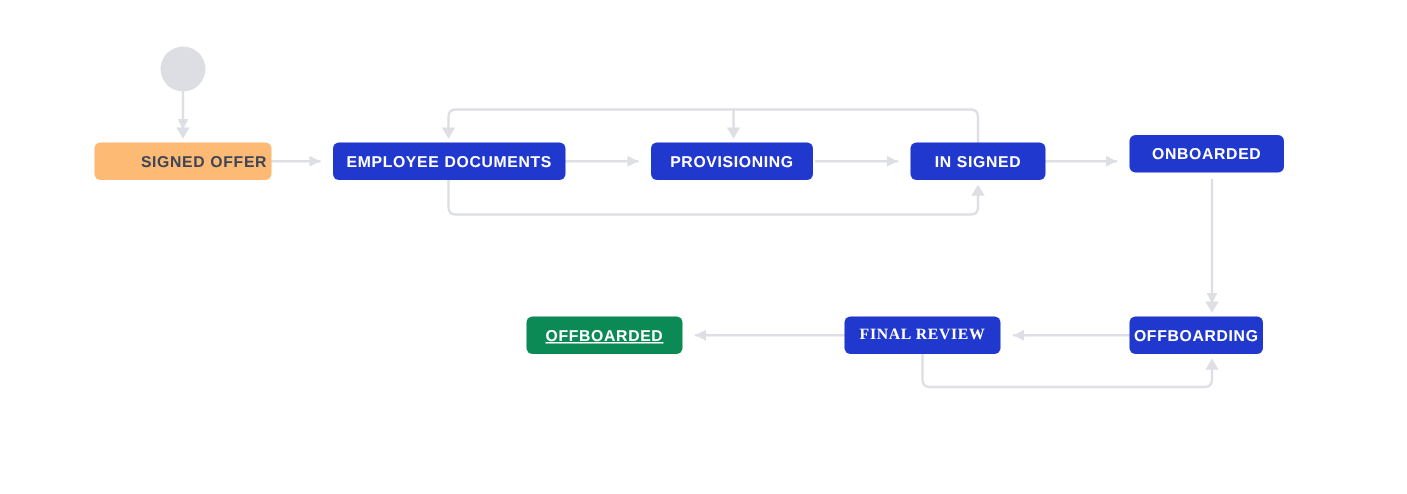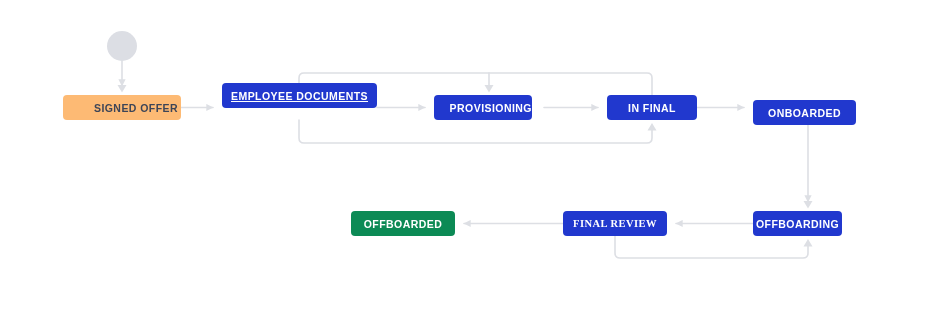--- a/index.html
+++ b/index.html
@@ -106,41 +106,41 @@
       <polygon points="647.5,130.5 656.5,130.5 652,123"></polygon>
       <polygon points="803.5,201 812.5,201 808,208.5"></polygon>
       <polygon points="803.5,246.5 812.5,246.5 808,239"></polygon>
     </g>
   </svg>
 
   <div class="node gray" style="left:63px; top:95px; width:118px;">
     <span>SIGNED OFFER</span>
   </div>
 
-  <div class="node blue" style="left:222px; top:83px; width:155px;text-decoration:underline;">
+  <div class="node blue" style="left:222px; top:95px; width:155px;">
     <span>EMPLOYEE DOCUMENTS</span>
   </div>
 
-  <div class="node blue" style="left:434px; top:95px; width:98px;justify-content:flex-end;">
+  <div class="node blue" style="left:434px; top:95px; width:108px;">
     <span>PROVISIONING</span>
   </div>
 
   <div class="node blue" style="left:607px; top:95px; width:90px;">
-    <span>IN FINAL</span>
+    <span>IN SIGNED</span>
   </div>
 
-  <div class="node blue" style="left:753px; top:100px; width:103px;">
+  <div class="node blue" style="left:753px; top:90px; width:103px;">
     <span>ONBOARDED</span>
   </div>
 
   <div class="node blue" style="left:753px; top:211px; width:89px;">
     <span>OFFBOARDING</span>
   </div>
 
   <div class="node blue" style="left:563px; top:211px; width:104px;font-family:Liberation Serif, serif;">
     <span>FINAL REVIEW</span>
   </div>
 
-  <div class="node green" style="left:351px; top:211px; width:104px;">
+  <div class="node green" style="left:351px; top:211px; width:104px;text-decoration:underline;">
     <span>OFFBOARDED</span>
   </div>
 
 </div>
 
 </body></html>

